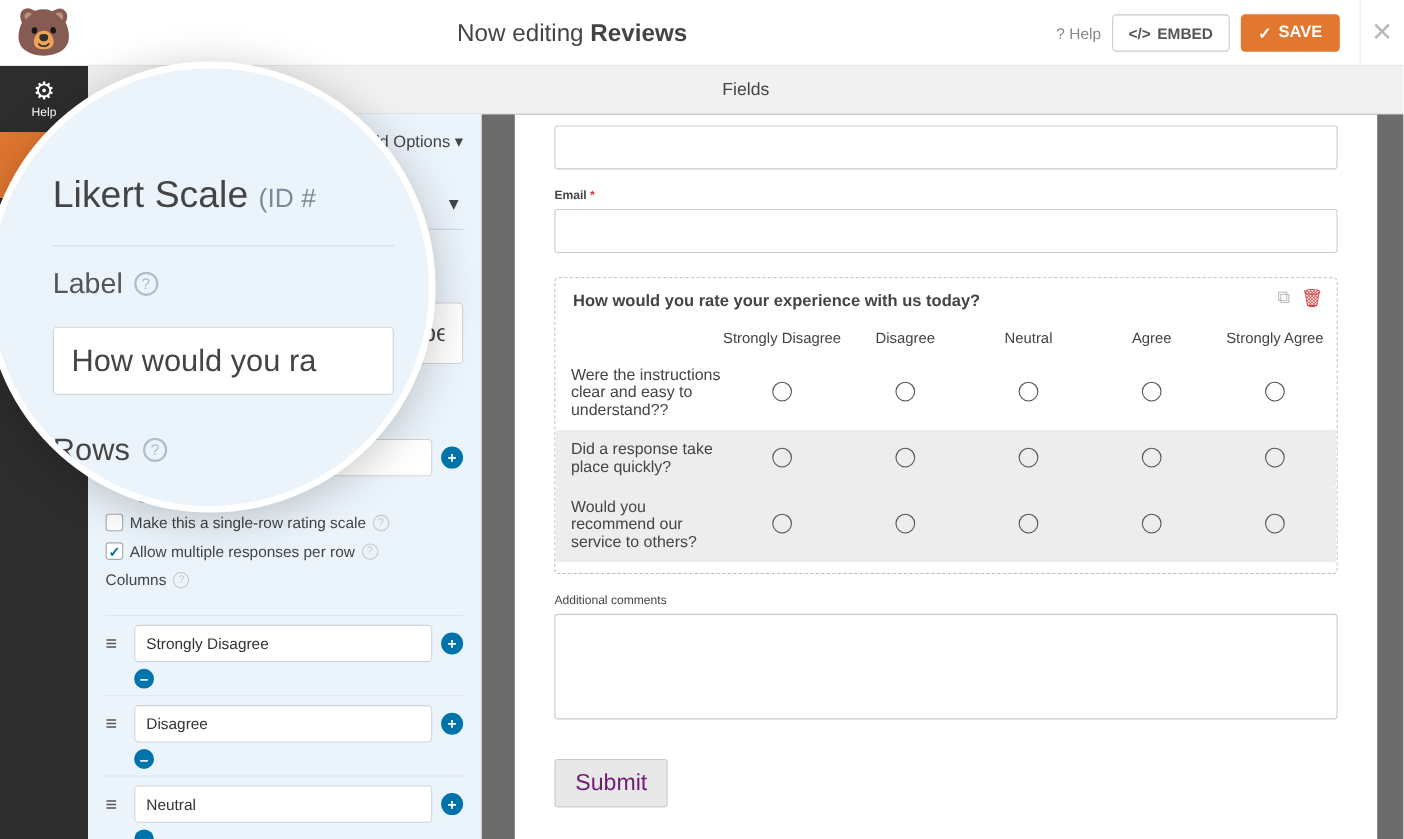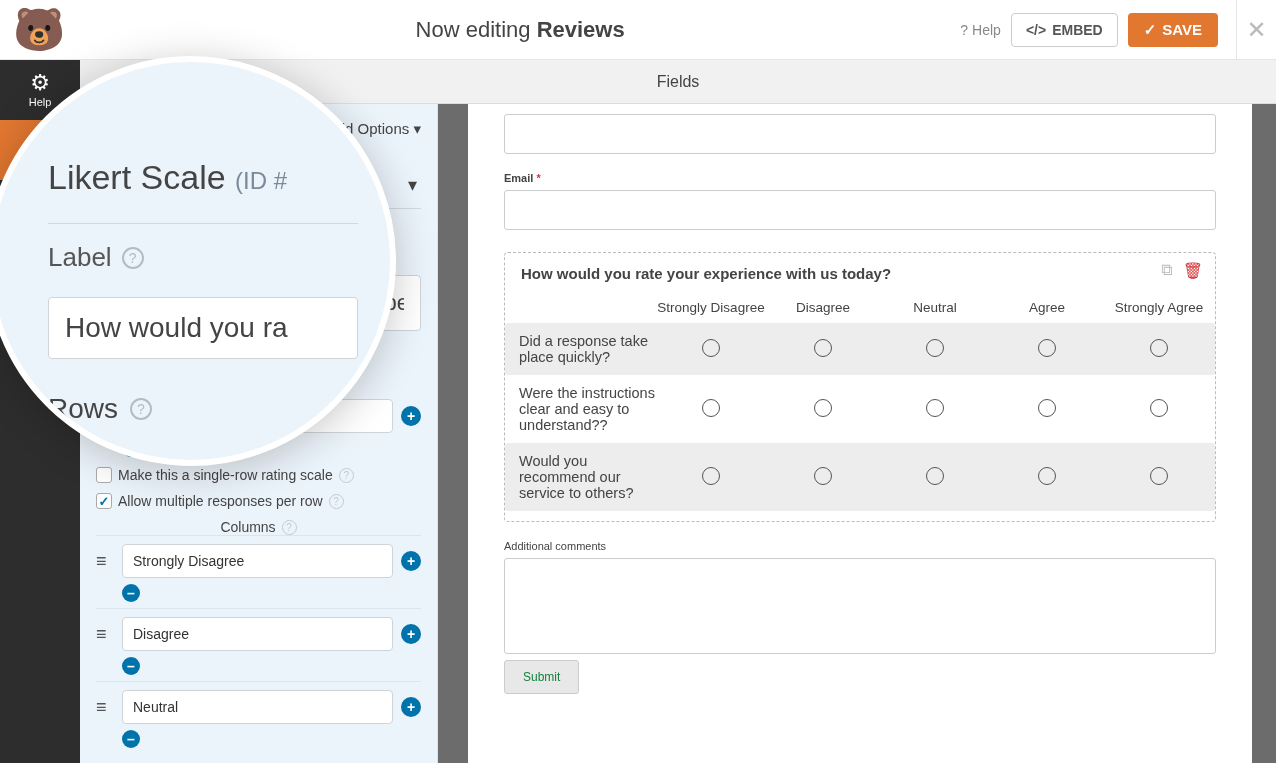--- a/index.html
+++ b/index.html
@@ -37,41 +37,41 @@
     .rowitem { display:flex; align-items:center; gap:8px; margin-bottom:8px; position:relative;}
     .drag { width:18px; color:#555; font-size:18px;}
     .rowinput { flex:1; border:1px solid #cfd4d8; border-radius:4px; background:#fff; padding:8px 10px; font-size:14px; color:#333;}
     .addbtn { width:20px; height:20px; border-radius:50%; background:#0073aa; color:#fff; text-align:center; line-height:20px; font-size:14px; font-weight:700;}
     .delbtn { width:18px; height:18px; border-radius:50%; background:#0073aa; color:#fff; text-align:center; line-height:18px; font-size:14px; font-weight:700; margin-left:26px; margin-top:-2px; margin-bottom:6px;}
     .checkrow { display:flex; align-items:center; gap:6px; font-size:14px; color:#444; margin:10px 0;}
     .cb { width:16px; height:16px; border:1px solid #aaa; border-radius:3px; display:inline-flex; align-items:center; justify-content:center; background:#fff;}
     .cb.checked { background:#fff; }
     .cb.checked::after { content:"✓"; color:#0073aa; font-size:13px; font-weight:700;}
     .small-help { width:15px; height:15px; border:1.5px solid #c2c9d0; border-radius:50%; display:inline-flex; align-items:center; justify-content:center; font-size:10px; color:#c2c9d0;}
-    .cols-label { font-size:14px; color:#444; margin-top:8px; margin-bottom:0; display:flex; align-items:center; gap:6px;justify-content:center;}
+    .cols-label { font-size:14px; color:#444; margin-top:8px; margin-bottom:24px; display:flex; align-items:center; gap:6px;}
     .col-group { border-top:1px solid #dce5ee; padding-top:8px;}
     
     .main { position:absolute; top:104px; left:438px; right:0; bottom:0; background:#6c6c6c; overflow:hidden;}
     .formcard { position:absolute; left:30px; right:24px; top:-8px; bottom:0; background:#fff; border-radius:4px 4px 0 0; padding:4px 36px 24px;}
     .inp { width:100%; border:1px solid #ccc; border-radius:3px; height:40px; }
     .lbl { font-size:11px; color:#444; font-weight:600; margin:18px 0 6px;}
     .req { color:#d63638;}
     .likert-box { border:1px dashed #bbb; border-radius:4px; padding:12px 0 10px; margin-top:22px; position:relative;}
     .likert-q { font-size:15px; font-weight:600; padding:0 16px 10px;}
     .likert-icons { position:absolute; top:8px; right:12px; display:flex; gap:10px; color:#bbb;}
     .likert-icons .trash{ color:#d63638;}
     .lk-table { width:100%; }
     .lk-head { display:flex; }
     .lk-rowlabel { width:150px; padding:10px 0 10px 14px; font-size:14.5px;}
     .lk-cell { flex:1; text-align:center; font-size:13.5px; color:#444; padding:8px 2px;}
     .lk-row { display:flex; align-items:center;}
     .lk-row.odd { background:#ededed; border-radius:3px;}
     .radio { width:18px; height:18px; border:1.5px solid #555; border-radius:50%; display:inline-block;}
     .textarea { width:100%; border:1px solid #ccc; border-radius:3px; height:96px; resize:both; }
-    .submit { margin-top:6px; background:#e8e8e8; border:1px solid #ccc; border-radius:3px; padding:9px 18px; font-size:12px; color:#15803d;}
+    .submit { margin-top:36px; background:#e8e8e8; border:1px solid #ccc; border-radius:3px; padding:9px 18px; font-size:21px; color:#701a75;}
     
     .magnifier { position:absolute; top:56px; left:-14px; width:410px; height:410px; border-radius:50%; background:#ecf4fb; box-shadow:0 6px 40px rgba(0,0,0,0.22); border:6px solid #fff; overflow:hidden; z-index:50;}
     .mag-inner { padding:96px 32px 0 56px;}
     .mag-inner .lk-title { font-size:34px; }
     .mag-inner .hr { margin:26px 0 18px;}
     .mag-inner .section-label { font-size:26px; }
     .mag-inner .big-input { font-size:28px;}
     .mag-rowslbl { font-size:28px; color:#444; display:flex; align-items:center; gap:12px; margin-top:18px;}
   </style>
 </head>
@@ -212,30 +212,30 @@
           <div class="lk-rowlabel"></div>
           <div id="lk-head-cells" style="display:flex;flex:1;">
                 <div class="lk-cell">Strongly Disagree</div>
                 <div class="lk-cell">Disagree</div>
                 <div class="lk-cell">Neutral</div>
                 <div class="lk-cell">Agree</div>
                 <div class="lk-cell">Strongly Agree</div>
               </div>
         </div>
         <div id="lk-body">
+              <div class="lk-row">
+                <div class="lk-rowlabel">Were the instructions clear and easy to understand??</div>
+                <div class="lk-cell"><span class="radio"></span></div>
+                <div class="lk-cell"><span class="radio"></span></div>
+                <div class="lk-cell"><span class="radio"></span></div>
+                <div class="lk-cell"><span class="radio"></span></div>
+                <div class="lk-cell"><span class="radio"></span></div>
+              </div>
               <div class="lk-row odd">
                 <div class="lk-rowlabel">Did a response take place quickly?</div>
-                <div class="lk-cell"><span class="radio"></span></div>
-                <div class="lk-cell"><span class="radio"></span></div>
-                <div class="lk-cell"><span class="radio"></span></div>
-                <div class="lk-cell"><span class="radio"></span></div>
-                <div class="lk-cell"><span class="radio"></span></div>
-              </div>
-              <div class="lk-row">
-                <div class="lk-rowlabel">Were the instructions clear and easy to understand??</div>
                 <div class="lk-cell"><span class="radio"></span></div>
                 <div class="lk-cell"><span class="radio"></span></div>
                 <div class="lk-cell"><span class="radio"></span></div>
                 <div class="lk-cell"><span class="radio"></span></div>
                 <div class="lk-cell"><span class="radio"></span></div>
               </div>
               <div class="lk-row odd">
                 <div class="lk-rowlabel">Would you recommend our service to others?</div>
                 <div class="lk-cell"><span class="radio"></span></div>
                 <div class="lk-cell"><span class="radio"></span></div>

